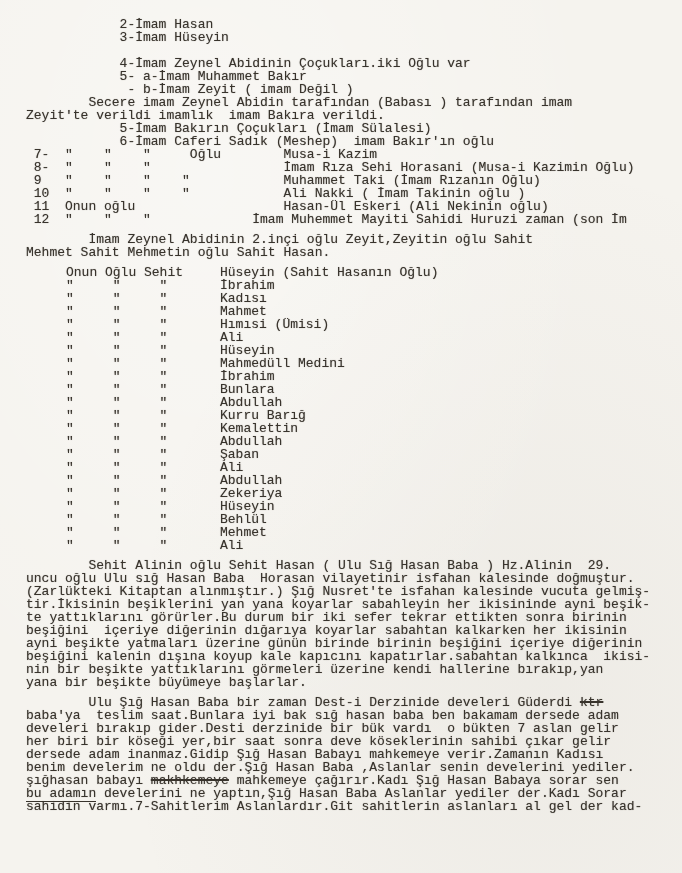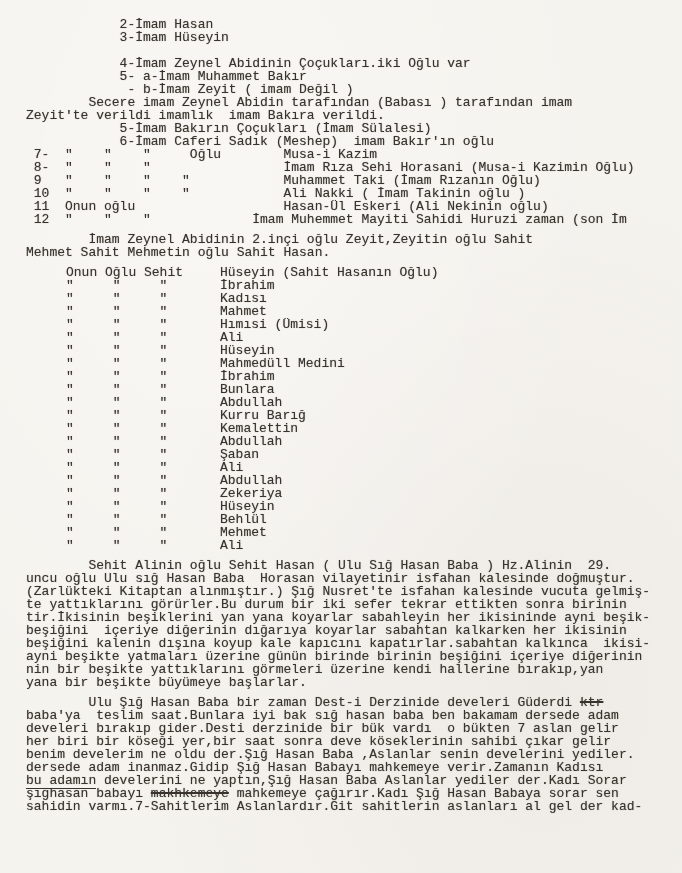--- a/index.html
+++ b/index.html
@@ -103,36 +103,36 @@
         <div class="row"><span class="col-left">"     "     "</span><span>Mehmet</span></div>
         <div class="row"><span class="col-left">"     "     "</span><span>Ali</span></div>
       </div>
   </section>
 
 
   <section class="sec">
       <div class="line">        Sehit Alinin oğlu Sehit Hasan ( Ulu Sığ Hasan Baba ) Hz.Alinin  29.</div>
       <div class="line">uncu oğlu Ulu sığ Hasan Baba  Horasan vilayetinir isfahan kalesinde doğmuştur.</div>
       <div class="line">(Zarlükteki Kitaptan alınmıştır.) Şığ Nusret'te isfahan kalesinde vucuta gelmiş-</div>
+      <div class="line">tir.İkisinin beşiklerini yan yana koyarlar sabahleyin her ikisininde ayni beşik-</div>
       <div class="line">te yattıklarını görürler.Bu durum bir iki sefer tekrar ettikten sonra birinin</div>
-      <div class="line">tir.İkisinin beşiklerini yan yana koyarlar sabahleyin her ikisininde ayni beşik-</div>
       <div class="line">beşiğini  içeriye diğerinin dığarıya koyarlar sabahtan kalkarken her ikisinin</div>
+      <div class="line">ayni beşikte yatmaları üzerine günün birinde birinin beşiğini içeriye diğerinin</div>
       <div class="line">beşiğini kalenin dışına koyup kale kapıcını kapatırlar.sabahtan kalkınca  ikisi-</div>
-      <div class="line">ayni beşikte yatmaları üzerine günün birinde birinin beşiğini içeriye diğerinin</div>
       <div class="line">nin bir beşikte yattıklarını görmeleri üzerine kendi hallerine bırakıp,yan</div>
       <div class="line">yana bir beşikte büyümeye başlarlar.</div>
     </section>
 
   <section class="sec">
     <div class="line"><span>        Ulu Şığ Hasan Baba bir zaman Dest-i Derzinide develeri Güderdi </span><span class="struck">ktr</span></div>
     <div>
         <div class="line">baba'ya  teslim saat.Bunlara iyi bak sığ hasan baba ben bakamam dersede adam</div>
         <div class="line">develeri bırakıp gider.Desti derzinide bir bük vardı  o bükten 7 aslan gelir</div>
         <div class="line">her biri bir köseği yer,bir saat sonra deve köseklerinin sahibi çıkar gelir</div>
+        <div class="line">dersede adam inanmaz.Gidip Şığ Hasan Babayı mahkemeye verir.Zamanın Kadısı</div>
         <div class="line">benim develerim ne oldu der.Şığ Hasan Baba ,Aslanlar senin develerini yediler.</div>
-        <div class="line">dersede adam inanmaz.Gidip Şığ Hasan Babayı mahkemeye verir.Zamanın Kadısı</div>
       </div>
+    <div class="line"><span>şığhasan babayı </span><span class="struck">makhkemeye</span><span> mahkemeye çağırır.Kadı Şığ Hasan Babaya sorar sen</span></div>
     <div class="line"><span class="underlined">bu adamın</span><span> develerini ne yaptın,Şığ Hasan Baba Aslanlar yediler der.Kadı Sorar</span></div>
-    <div class="line"><span>şığhasan babayı </span><span class="struck">makhkemeye</span><span> mahkemeye çağırır.Kadı Şığ Hasan Babaya sorar sen</span></div>
     <div class="line">sahidin varmı.7-Sahitlerim Aslanlardır.Git sahitlerin aslanları al gel der kad-</div>
   </section>
 
 </div>
 
 </body></html>

